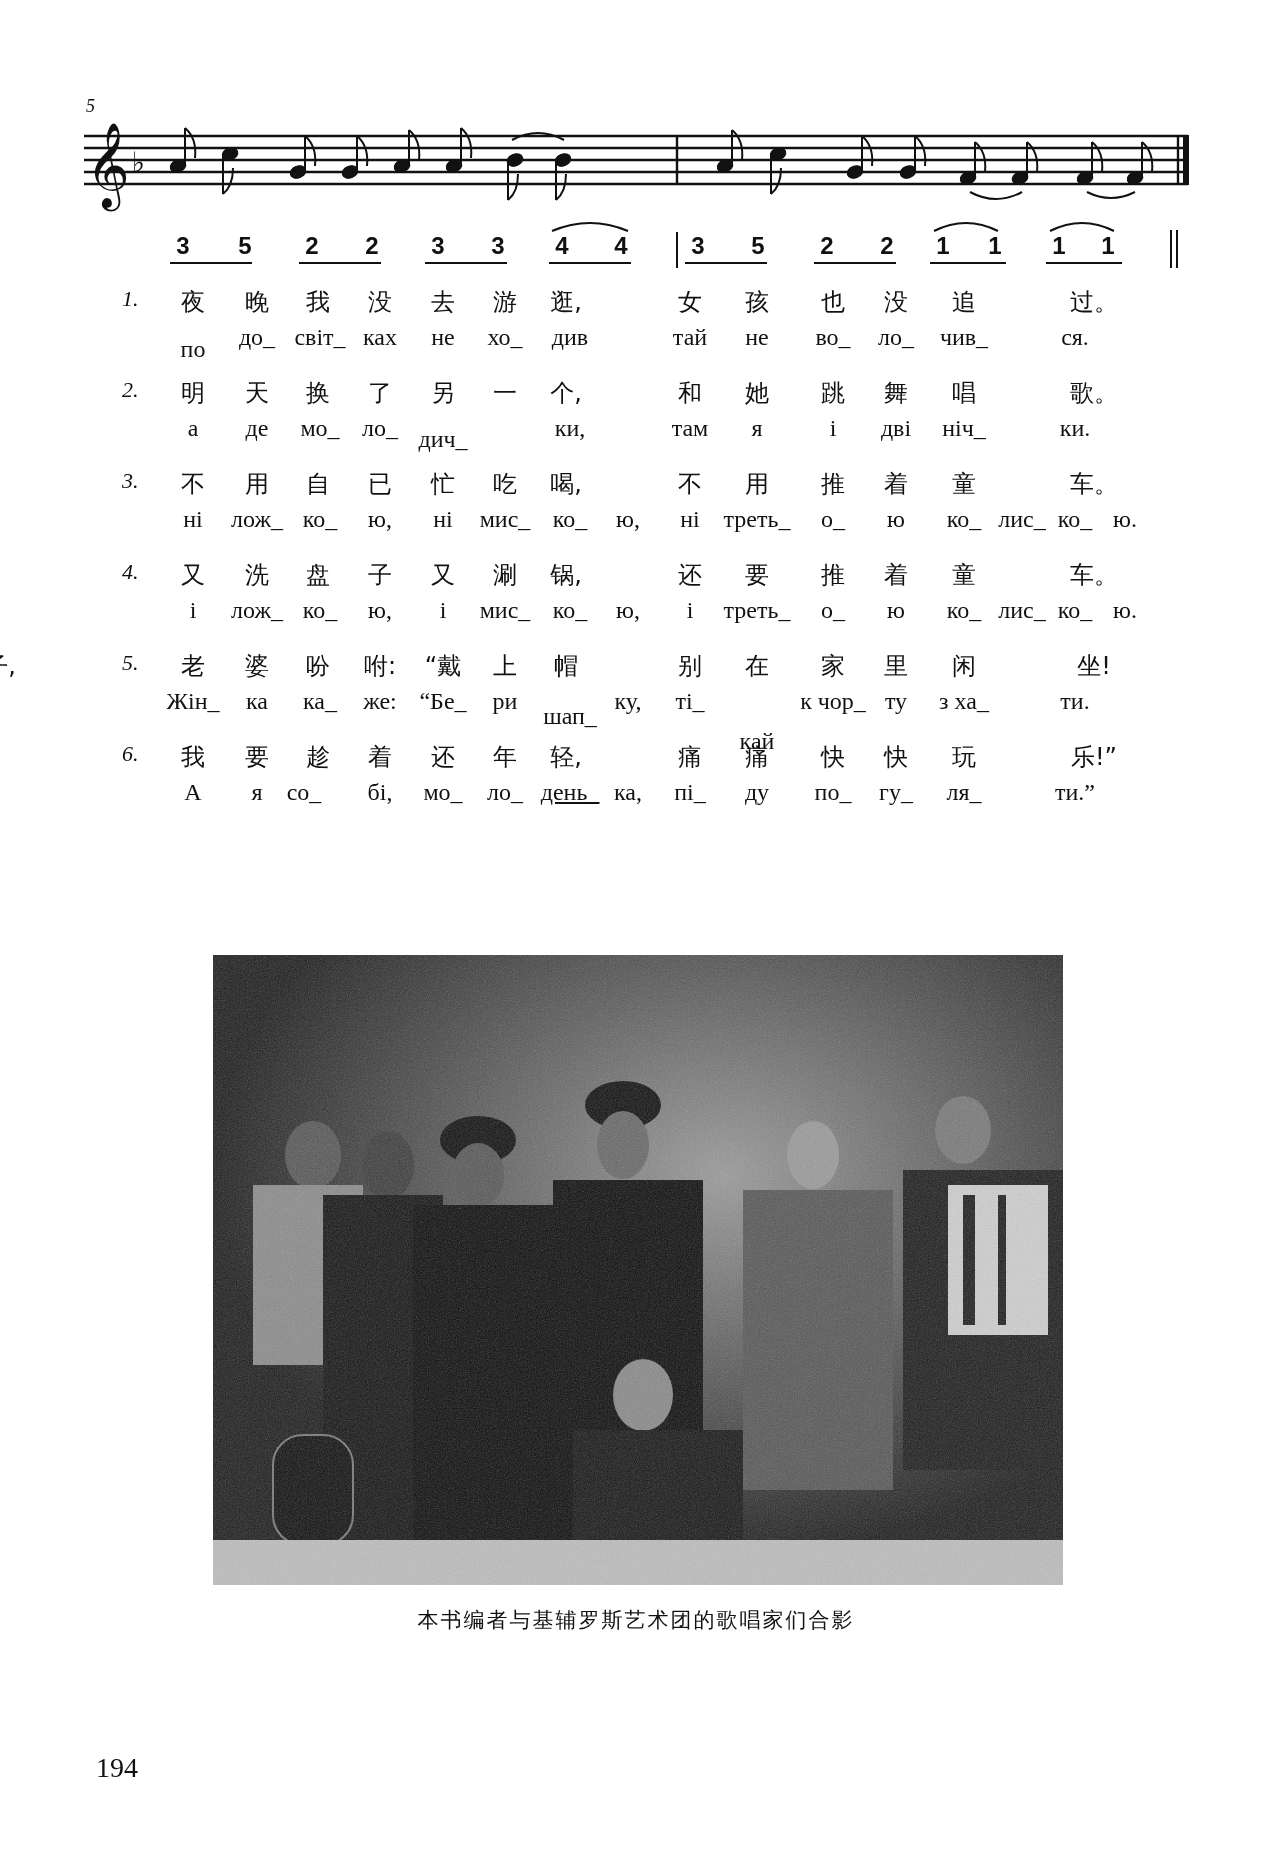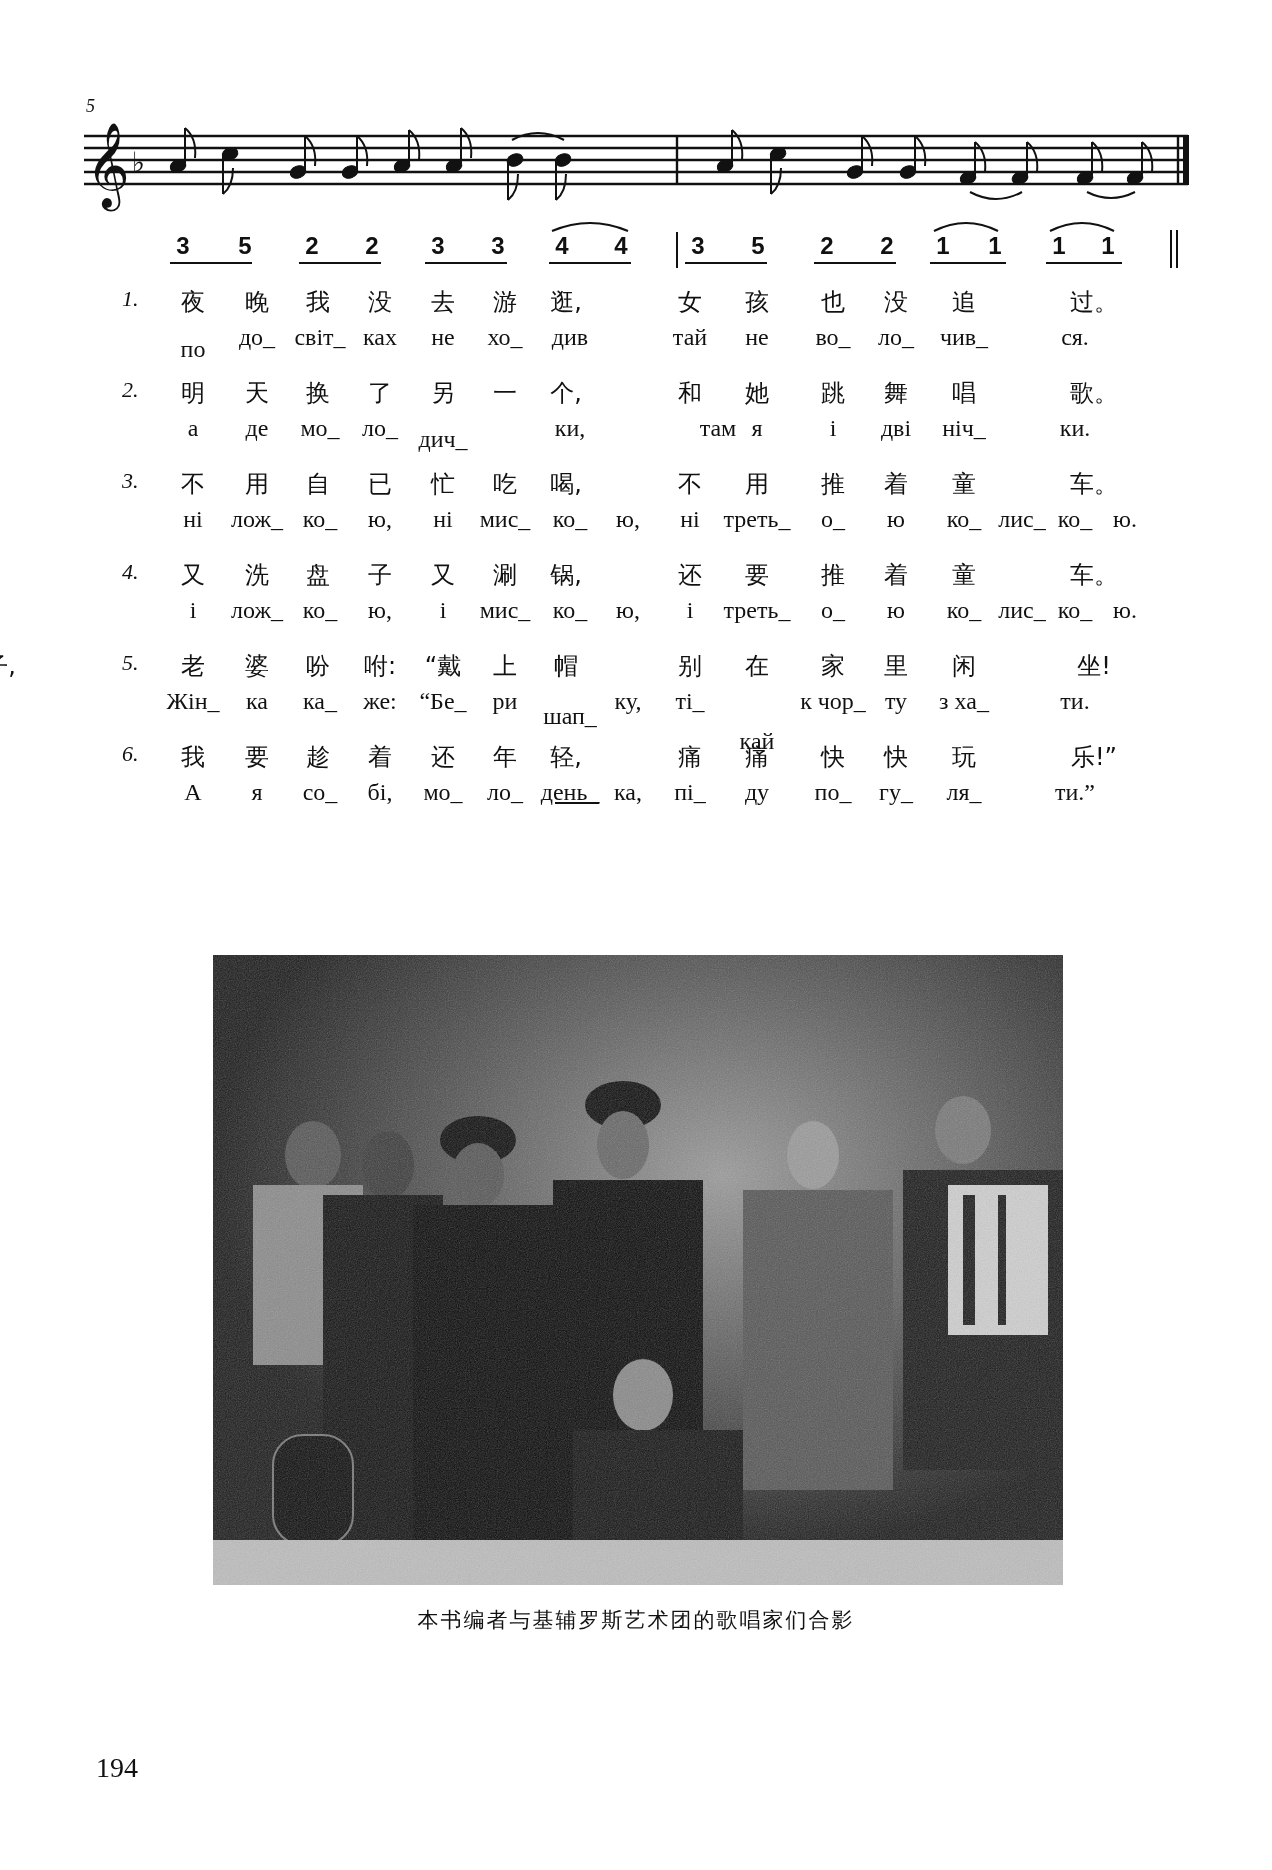--- a/index.html
+++ b/index.html
@@ -192,21 +192,21 @@
     <span class="lyric cn" style="left: 833px; top: 377px;">跳</span>
     <span class="lyric cn" style="left: 896px; top: 377px;">舞</span>
     <span class="lyric cn" style="left: 964px; top: 377px;">唱</span>
     <span class="lyric cn" style="left: 1094px; top: 377px;">歌。</span>
     <span class="lyric ru" style="left: 193px; top: 415px;">а</span>
     <span class="lyric ru" style="left: 257px; top: 415px;">де</span>
     <span class="lyric ru" style="left: 320px; top: 415px;">мо_</span>
     <span class="lyric ru" style="left: 380px; top: 415px;">ло_</span>
     <span class="lyric ru" style="left: 443px; top: 426px;">дич_</span>
     <span class="lyric ru" style="left: 570px; top: 415px;">ки,</span>
-    <span class="lyric ru" style="left: 718px; top: 415px;">там</span>
+    <span class="lyric ru" style="left: 690px; top: 415px;">там</span>
     <span class="lyric ru" style="left: 757px; top: 415px;">я</span>
     <span class="lyric ru" style="left: 833px; top: 415px;">і</span>
     <span class="lyric ru" style="left: 896px; top: 415px;">дві</span>
     <span class="lyric ru" style="left: 964px; top: 415px;">ніч_</span>
     <span class="lyric ru" style="left: 1075px; top: 415px;">ки.</span>
     <span class="vnum" style="top: 468px;">3.</span>
     <span class="lyric cn" style="left: 193px; top: 468px;">不</span>
     <span class="lyric cn" style="left: 257px; top: 468px;">用</span>
     <span class="lyric cn" style="left: 318px; top: 468px;">自</span>
     <span class="lyric cn" style="left: 380px; top: 468px;">已</span>
@@ -303,21 +303,21 @@
     <span class="lyric cn" style="left: 505px; top: 741px;">年</span>
     <span class="lyric cn" style="left: 566px; top: 741px;">轻,</span>
     <span class="lyric cn" style="left: 690px; top: 741px;">痛</span>
     <span class="lyric cn" style="left: 757px; top: 741px;">痛</span>
     <span class="lyric cn" style="left: 833px; top: 741px;">快</span>
     <span class="lyric cn" style="left: 896px; top: 741px;">快</span>
     <span class="lyric cn" style="left: 964px; top: 741px;">玩</span>
     <span class="lyric cn" style="left: 1094px; top: 741px;">乐!”</span>
     <span class="lyric ru" style="left: 193px; top: 779px;">А</span>
     <span class="lyric ru" style="left: 257px; top: 779px;">я</span>
-    <span class="lyric ru" style="left: 320px; top: 779px; text-align: center;">со_</span>
+    <span class="lyric ru" style="left: 304px; top: 779px; text-align: center;">со_</span>
     <span class="lyric ru" style="left: 380px; top: 779px;">бі,</span>
     <span class="lyric ru" style="left: 443px; top: 779px;">мо_</span>
     <span class="lyric ru" style="left: 505px; top: 779px;">ло_</span>
     <span class="lyric ru" style="left: 570px; top: 779px; text-decoration: underline;">день_</span>
     <span class="lyric ru" style="left: 628px; top: 779px;">ка,</span>
     <span class="lyric ru" style="left: 690px; top: 779px;">пі_</span>
     <span class="lyric ru" style="left: 757px; top: 779px;">ду</span>
     <span class="lyric ru" style="left: 833px; top: 779px;">по_</span>
     <span class="lyric ru" style="left: 896px; top: 779px;">гу_</span>
     <span class="lyric ru" style="left: 964px; top: 779px;">ля_</span>

